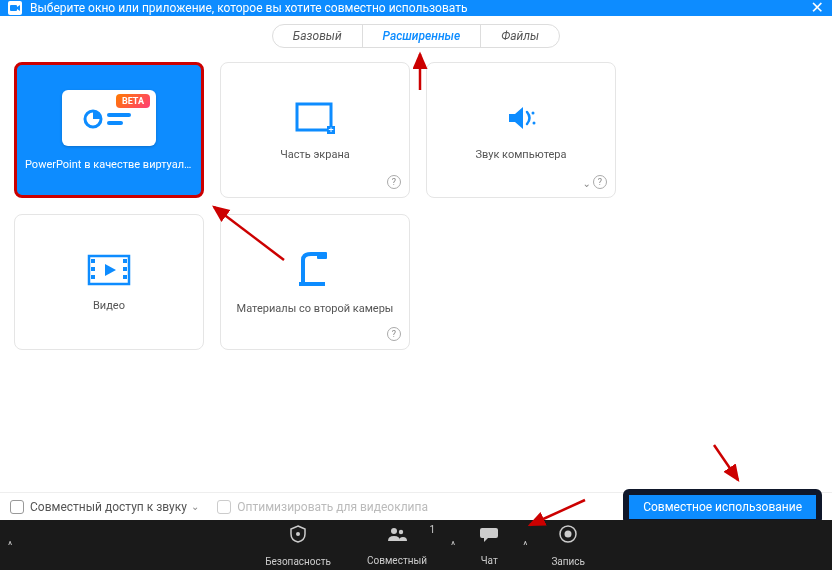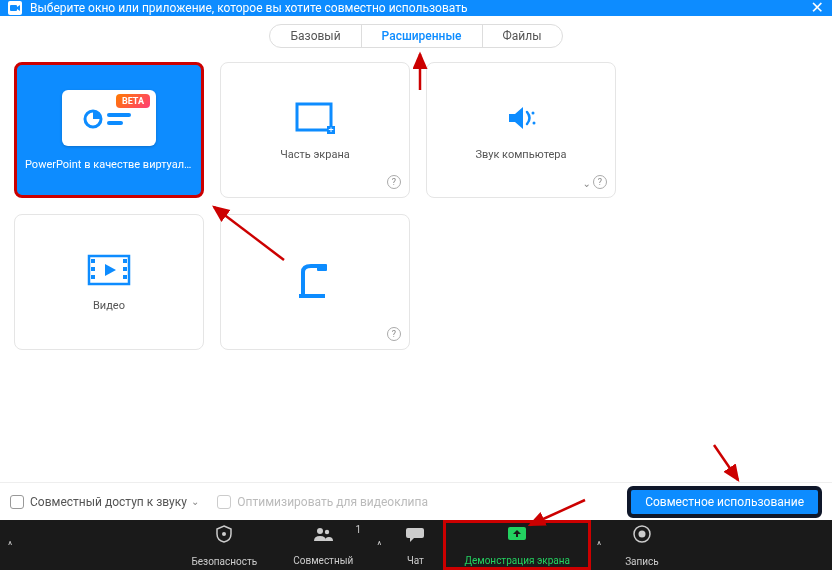--- a/index.html
+++ b/index.html
@@ -2,42 +2,42 @@
 <html><head>
 <meta charset="utf-8">
 <style>
 * { margin: 0; padding: 0; box-sizing: border-box; font-family: -apple-system, BlinkMacSystemFont, "Segoe UI", Roboto, Arial, sans-serif; }
 body { width: 832px; height: 570px; background: #fff; overflow: hidden; position: relative; }
 
 .titlebar { height: 16px; background: #0d8cff; display: flex; align-items: center; padding: 0 8px; color: #fff; font-size: 12px; }
 .titlebar-icon { width: 14px; height: 14px; background: #fff; border-radius: 2px; margin-right: 8px; display:flex; align-items:center; justify-content:center;}
 .titlebar-close { margin-left: auto; cursor: pointer; font-size: 16px; line-height: 1; }
 
-.tabs { display: flex; justify-content: center; margin-top: 8px; }
+.tabs { display: flex; justify-content: center; margin-top: 8px; font-style: italic; }
 .tab-pill { display: flex; border: 1px solid #ddd; border-radius: 14px; overflow: hidden; height: 24px; }
 .tab { padding: 0 20px; font-size: 12px; color: #555; display: flex; align-items: center; cursor: pointer; border-right: 1px solid #ddd; }
 .tab:last-child { border-right: none; }
 .tab.active { color: #0d8cff; font-weight: 500; }
 
 .grid { display: flex; gap: 16px; padding: 14px 14px 0 14px; flex-wrap: wrap; }
 .card { width: 190px; height: 136px; border: 1px solid #e5e5e5; border-radius: 8px; background: #fff; display: flex; flex-direction: column; align-items: center; justify-content: center; position: relative; cursor: pointer; }
 .card.selected { background: #0d8cff; border: 3px solid #c00; }
 .card .preview { width: 94px; height: 56px; background: #fff; border-radius: 6px; box-shadow: 0 1px 3px rgba(0,0,0,.2); display: flex; align-items: center; justify-content: center; position: relative; }
 .card .label { font-size: 11px; color: #555; margin-top: 12px; text-align: center; padding: 0 6px; white-space: nowrap; overflow: hidden; text-overflow: ellipsis; max-width: 180px; }
 .card.selected .label { color: #fff; }
 .help-icon { position: absolute; right: 8px; bottom: 8px; width: 14px; height: 14px; border: 1px solid #aaa; border-radius: 50%; font-size: 9px; color: #888; display: flex; align-items: center; justify-content: center; }
 .chev-icon { position: absolute; right: 24px; bottom: 8px; font-size: 10px; color: #888; }
 
 .badge { position: absolute; top: 4px; right: 6px; background: linear-gradient(135deg,#ff7a00,#ff3d77); color: #fff; font-size: 9px; font-weight: 700; padding: 2px 6px; border-radius: 4px; }
 
-.footer-row { position: absolute; bottom: 50px; left: 0; right: 0; height: 38px; display: flex; align-items: center; padding: 4px 10px; border-top: 1px solid #eee; font-size: 12px; color: #555; }
+.footer-row { position: absolute; bottom: 50px; left: 0; right: 0; height: 28px; display: flex; align-items: center; padding: 4px 10px; border-top: 1px solid #eee; font-size: 12px; color: #555; }
 .checkbox { width: 14px; height: 14px; border: 1px solid #999; border-radius: 3px; margin-right: 6px; }
 .chev-sm { font-size: 10px; color: #888; margin-left: 4px; }
 .opt-gray { color: #bbb; margin-left: 18px; display: flex; align-items: center; }
-.share-btn { margin-left: auto; background: #0d8cff; color: #fff; border: 4px solid #0f172a; border-radius: 6px; padding: 5px 14px; font-size: 12px; cursor: pointer; }
+.share-btn { margin-left: auto; background: #0d8cff; color: #fff; border: 6px solid #0f172a; border-radius: 6px; padding: 5px 14px; font-size: 12px; cursor: pointer; }
 
 .toolbar { position: absolute; bottom: 0; left: 0; right: 0; height: 50px; background: #1a1a1a; display: flex; align-items: center; }
 .toolbar-item { flex: 0 0 auto; padding: 0 18px; display: flex; flex-direction: column; align-items: center; justify-content: center; color: #ccc; font-size: 10px; cursor: pointer; height: 50px; position: relative; }
 .toolbar-item .ic { font-size: 18px; margin-bottom: 2px; }
 .toolbar-item.active { color: #23d160; }
 .toolbar-item.highlight { border: 3px solid #c00; }
 .toolbar-caret { color: #ccc; font-size: 10px; padding: 0 6px; cursor: pointer; align-self: center; }
 .toolbar-left { padding-left: 8px; }
 .toolbar .label { font-size: 10px; margin-top: 6px; }
 .badge-count { position: absolute; top: 4px; right: 10px; font-size: 10px; color: #ccc; }
@@ -118,20 +118,21 @@
     <div class="label">Видео</div>
   </div>
 
   <div class="card">
     <svg width="44" height="40" viewBox="0 0 44 40">
       <rect x="6" y="32" width="26" height="4" fill="#0d8cff"></rect>
       <rect x="8" y="10" width="4" height="24" fill="#0d8cff"></rect>
       <path d="M10 10 Q10 4 18 4 L26 4" stroke="#0d8cff" stroke-width="4" fill="none" stroke-linecap="round"></path>
       <rect x="24" y="2" width="10" height="7" rx="1" fill="#0d8cff"></rect>
     </svg>
+    <div class="label">Материалы со второй камеры</div>
     <span class="help-icon">?</span>
   </div>
 
 </div>
 
 <div class="footer-row">
   <span class="checkbox"></span>
   <span>Совместный доступ к звуку</span>
   <span class="chev-sm">⌄</span>
   <span class="opt-gray">
@@ -172,29 +173,20 @@
 
   <div class="toolbar-item">
     <span class="ic">
       <svg width="20" height="18" viewBox="0 0 20 18">
           <path d="M3 3 H17 Q19 3 19 5 V11 Q19 13 17 13 H9 L5 17 V13 H3 Q1 13 1 11 V5 Q1 3 3 3 Z" fill="#ccc"></path>
         </svg>
     </span>
     <span class="label">Чат</span>
   </div>
 
-  <div class="toolbar-item active highlight">
-    <span class="ic">
-      <svg width="22" height="18" viewBox="0 0 22 18">
-          <rect x="2" y="2" width="18" height="13" rx="2" fill="#23d160"></rect>
-          <path d="M11 5 L7 9 H10 V12 H12 V9 H15 Z" fill="#1a1a1a"></path>
-        </svg>
-    </span>
-    <span class="label">Демонстрация экрана</span>
-  </div>
   <span class="toolbar-caret">^</span>
 
   <div class="toolbar-item">
     <span class="ic">
       <svg width="20" height="20" viewBox="0 0 20 20">
           <circle cx="10" cy="10" r="8" fill="none" stroke="#ccc" stroke-width="1.5"></circle>
           <circle cx="10" cy="10" r="3.5" fill="#ccc"></circle>
         </svg>
     </span>
     <span class="label">Запись</span>

